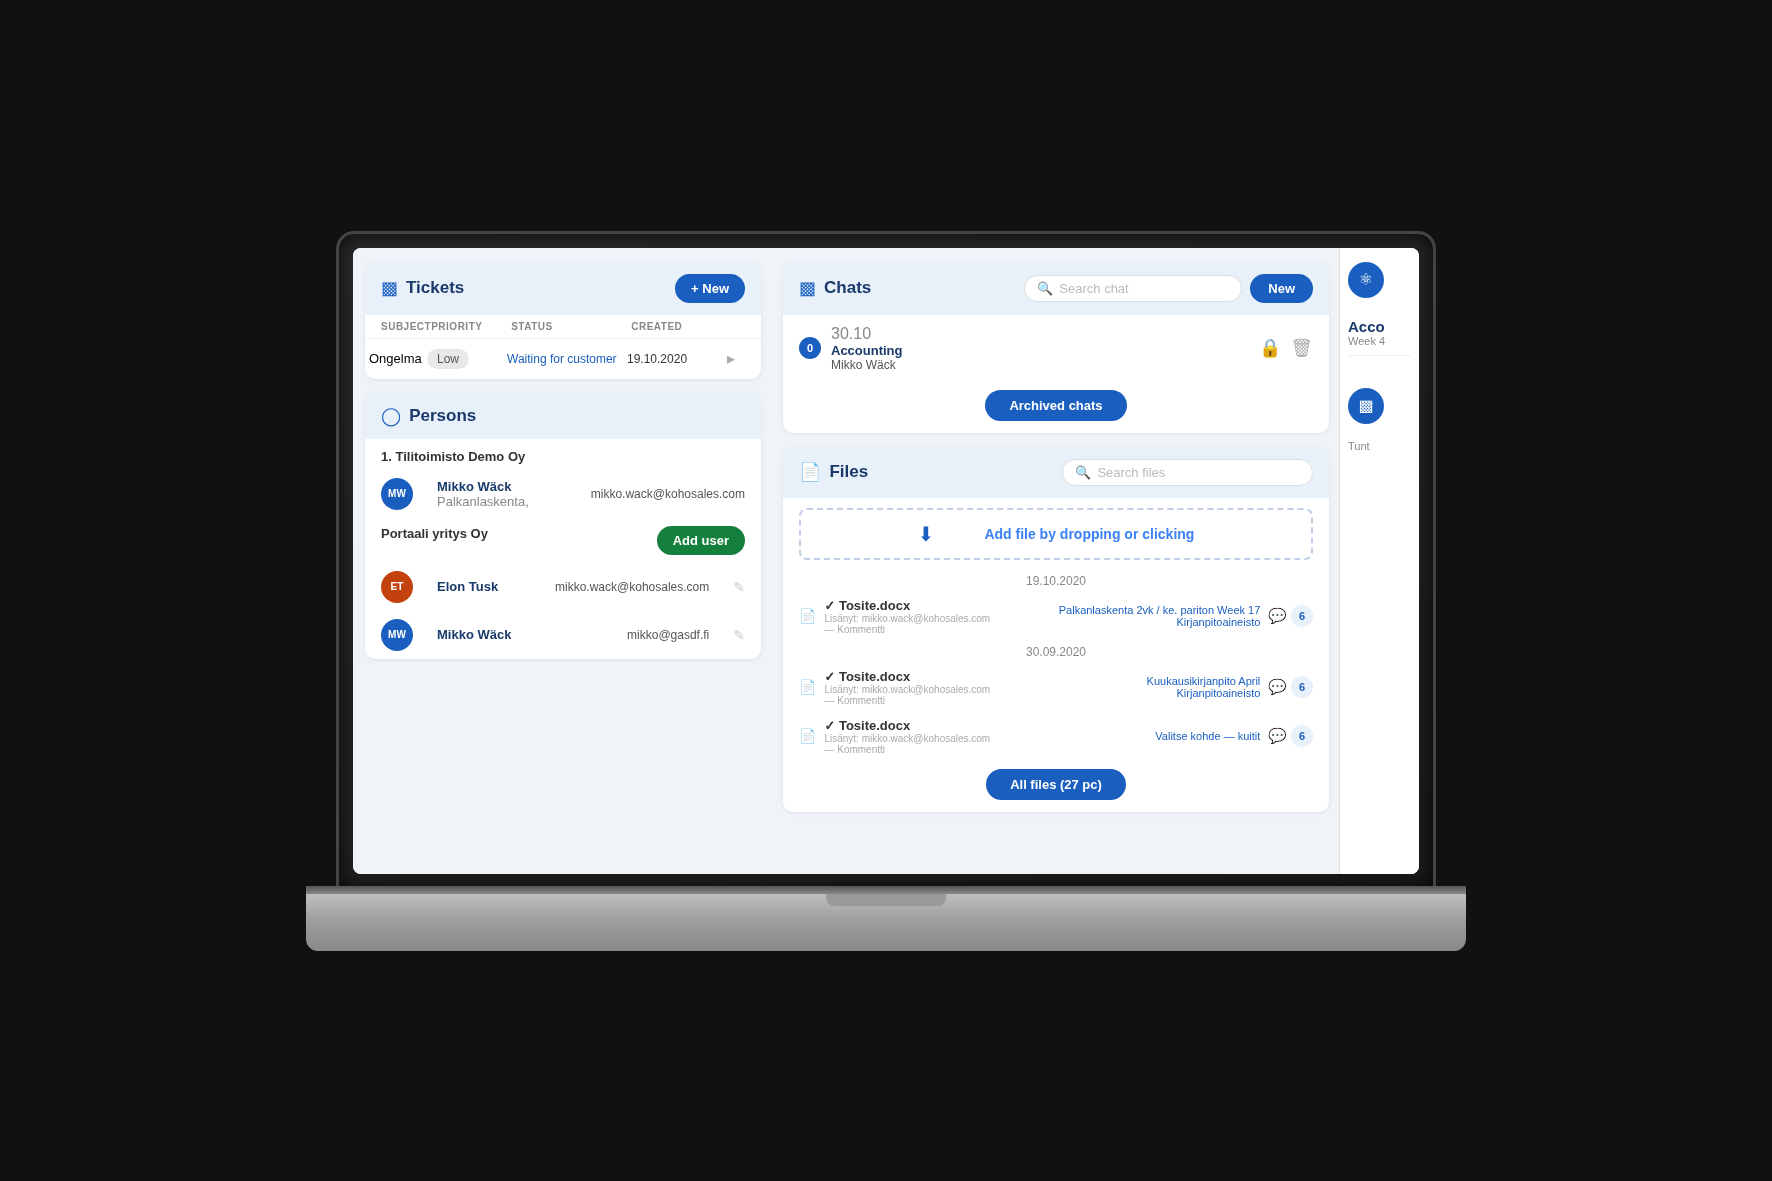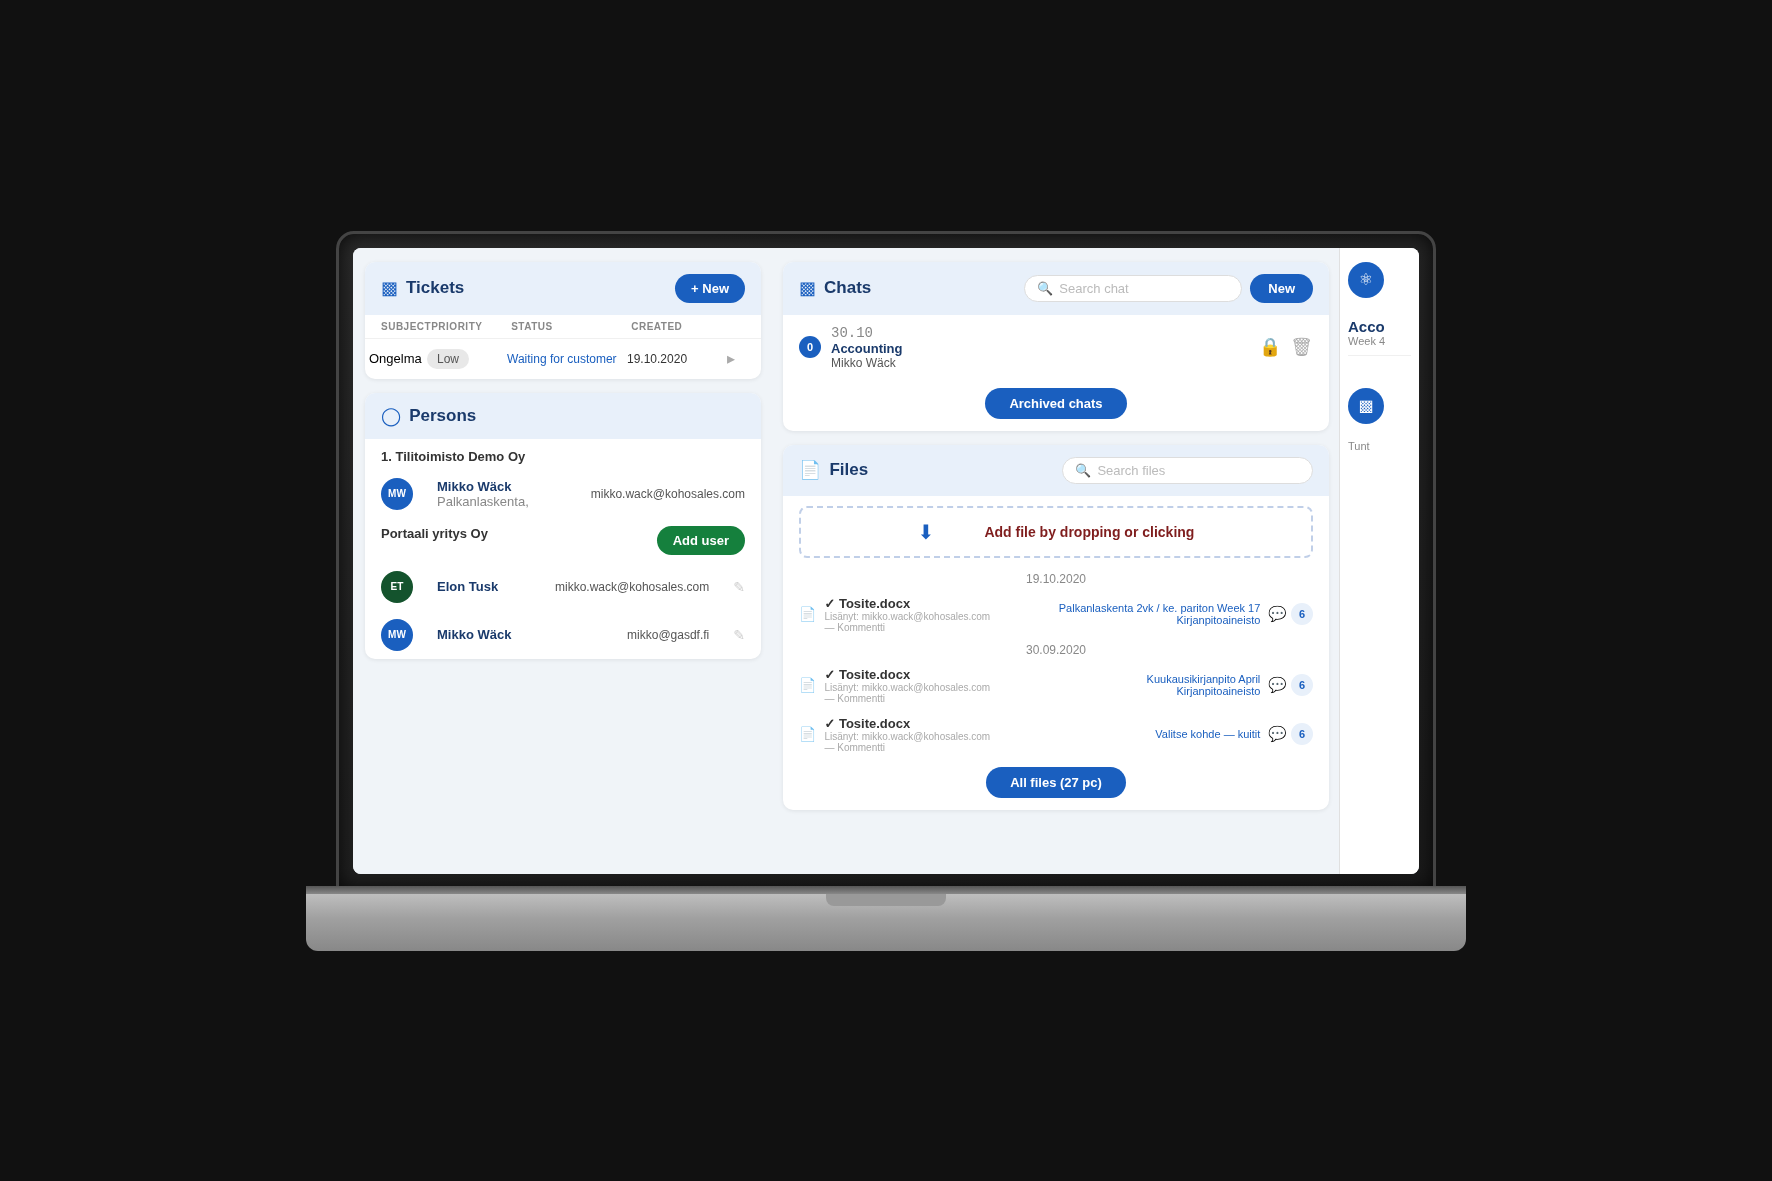--- a/index.html
+++ b/index.html
@@ -210,21 +210,21 @@
       color: white;
       display: flex;
       align-items: center;
       justify-content: center;
       font-size: 10px;
       font-weight: 700;
       flex-shrink: 0;
     }
 
     .avatar-et {
-      background: #14532d;
+      background: #c2410c;
     }
 
     .person-info {
       flex: 1;
     }
 
     .person-name {
       font-size: 13px;
       font-weight: 600;
       color: #1a3a6b;
@@ -329,23 +329,22 @@
       font-size: 11px;
       font-weight: 700;
       flex-shrink: 0;
     }
 
     .chat-info {
       flex: 1;
     }
 
     .chat-date {
-      font-size: 14px;
+      font-size: 16px;
       color: #888;
-      font-family: Liberation Mono, monospace;
     }
 
     .chat-subject {
       font-size: 13px;
       font-weight: 700;
       color: #1a3a6b;
     }
 
     .chat-person {
       font-size: 12px;
@@ -404,21 +403,21 @@
     }
 
     .upload-icon {
       color: #1a5fbf;
       font-size: 20px;
     }
 
     .upload-text {
       font-size: 14px;
       font-weight: 600;
-      color: #7f1d1d;
+      color: #3b82f6;
       margin-left: 40px;
     }
 
     .files-date-header {
       font-size: 12px;
       color: #888;
       padding: 4px 16px;
       text-align: center;
       font-weight: 500;
     }

